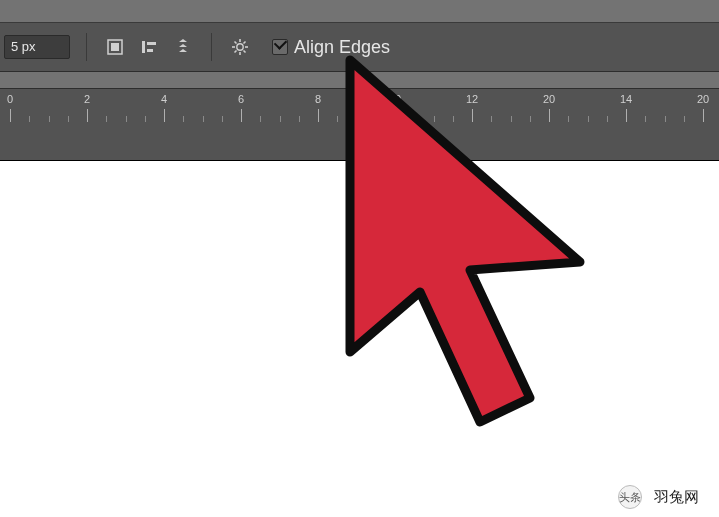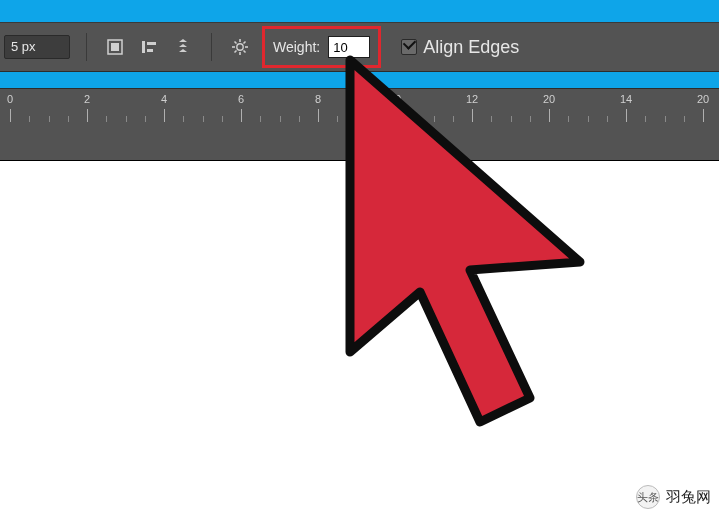--- a/index.html
+++ b/index.html
@@ -8,21 +8,21 @@
     width: 719px;
     height: 517px;
     overflow: hidden;
     font-family: "Segoe UI", Arial, sans-serif;
     background: #fff;
   }
   .app {
     position: relative;
     width: 719px;
     height: 517px;
-    background: #0ea5e9;
+    background: #737373;
   }
   
   .options-bar {
     position: absolute;
     top: 22px;
     left: 0;
     right: 0;
     height: 48px;
     background: #535353;
     display: flex;
@@ -176,25 +176,25 @@
     top: 52px;
     left: 330px;
     width: 290px;
     height: 400px;
     pointer-events: none;
   }
 
   
   .watermark {
     position: absolute;
-    right: 8px;
+    right: 20px;
     bottom: 8px;
     display: flex;
     align-items: center;
-    gap: 6px;
+    gap: 12px;
     font-size: 15px;
     color: #1d1d1d;
     font-weight: 500;
   }
   .wm-badge {
     width: 22px; height: 22px;
     border-radius: 50%;
     background: #f3f3f3;
     border: 1px solid #bbb;
     display: flex;
@@ -248,24 +248,20 @@
           <line x1="1" y1="9" x2="4" y2="9"></line>
           <line x1="14" y1="9" x2="17" y2="9"></line>
           <line x1="3.5" y1="3.5" x2="5.5" y2="5.5"></line>
           <line x1="12.5" y1="12.5" x2="14.5" y2="14.5"></line>
           <line x1="3.5" y1="14.5" x2="5.5" y2="12.5"></line>
           <line x1="12.5" y1="5.5" x2="14.5" y2="3.5"></line>
         </g>
       </svg>
     </div>
 
-    <div class="highlight-box">
-      <span class="weight-label">Weight:</span>
-      <input class="weight-input" value="10" style="">
-    </div>
 
     <div class="align-edges">
       <div class="chk"></div>
       <span class="align-label">Align Edges</span>
     </div>
   </div>
 
   <div class="ruler">
     <div class="ruler-ticks" id="ruler-ticks">
         <div class="tick-major" style="left: 10px;"></div>

